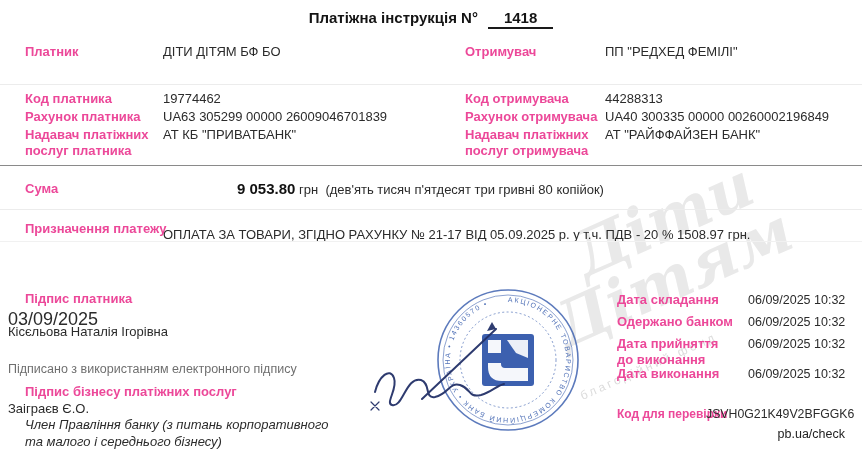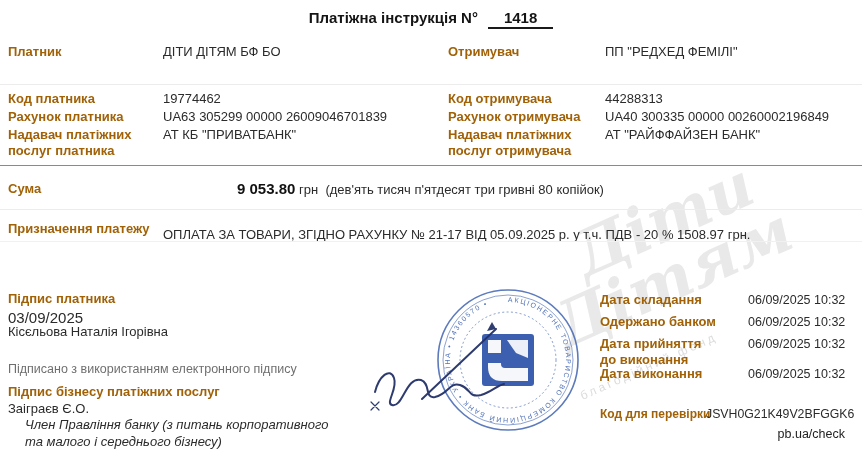--- a/index.html
+++ b/index.html
@@ -1,21 +1,21 @@
 <!DOCTYPE html>
 <html><head>
 <meta charset="utf-8">
 <style>
   html,body{margin:0;padding:0;background:#ffffff;}
   .page{
     position:relative;width:862px;height:466px;background:#ffffff;
     font-family:"Liberation Sans",sans-serif;color:#2b2b2b;overflow:hidden;
   }
   .abs{position:absolute;}
-  .lbl{font-weight:bold;color:#a16207;font-size:13px;line-height:1.25;}
+  .lbl{font-weight:bold;color:#ec4899;font-size:13px;line-height:1.25;margin-left:17px;}
   .val{font-size:13px;color:#2b2b2b;line-height:1.3;}
   .hr{position:absolute;left:0;right:0;height:1px;}
   .hr-light{background:#ececec;}
   .hr-dark{background:#8a8a8a;}
   .hr-faint{background:#f1f1f1;}
   .title-wrap{position:absolute;top:9px;left:0;width:100%;text-align:center;font-size:15px;font-weight:bold;color:#141414;}
   .title-num{display:inline-block;border-bottom:2px solid #1a1a1a;padding:0 16px 1px 16px;margin-left:10px;}
   .amount-line{position:absolute;left:237px;top:180px;font-size:13px;color:#2b2b2b;white-space:nowrap;}
   .amount-value{font-weight:bold;font-size:15px;color:#111;}
   .gray-note{color:#6f6f6f;font-size:12.5px;}
@@ -86,21 +86,21 @@
     </div>
 
     <div class="hr hr-light" style="top:209px;"></div>
 
     <div class="abs lbl nowrap" style="left:8px;top:221px;">Призначення платежу</div>
     <div class="abs val nowrap" style="left:163px;top:227px;">ОПЛАТА ЗА ТОВАРИ, ЗГІДНО РАХУНКУ № 21-17 ВІД 05.09.2025 р. у т.ч. ПДВ - 20 % 1508.97 грн.</div>
 
     <div class="hr hr-faint" style="top:241px;"></div>
 
     <div class="abs lbl" style="left:8px;top:291px;">Підпис платника</div>
-    <div class="abs val" style="left:8px;top:308px;font-size:15px;">03/09/2025</div>
+    <div class="abs val" style="left:8px;top:308px;font-size:18px;">03/09/2025</div>
     <div class="abs val" style="left:8px;top:324px;">Кісєльова Наталія Ігорівна</div>
 
     <div class="abs gray-note" style="left:8px;top:362px;">Підписано з використанням електронного підпису</div>
 
     <div class="abs lbl" style="left:8px;top:384px;">Підпис бізнесу платіжних послуг</div>
     <div class="abs val" style="left:8px;top:401px;">Заіграєв Є.О.</div>
     <div class="abs val" style="left:25px;top:417px;width:322px;font-style:italic;">Член Правління банку (з питань корпоративного та малого і середнього бізнесу)</div>
 
     <div class="abs lbl" style="left:600px;top:292px;">Дата складання</div>
     <div class="abs val nowrap" style="left:748px;top:292px;font-size:12.5px;">06/09/2025 10:32</div>

